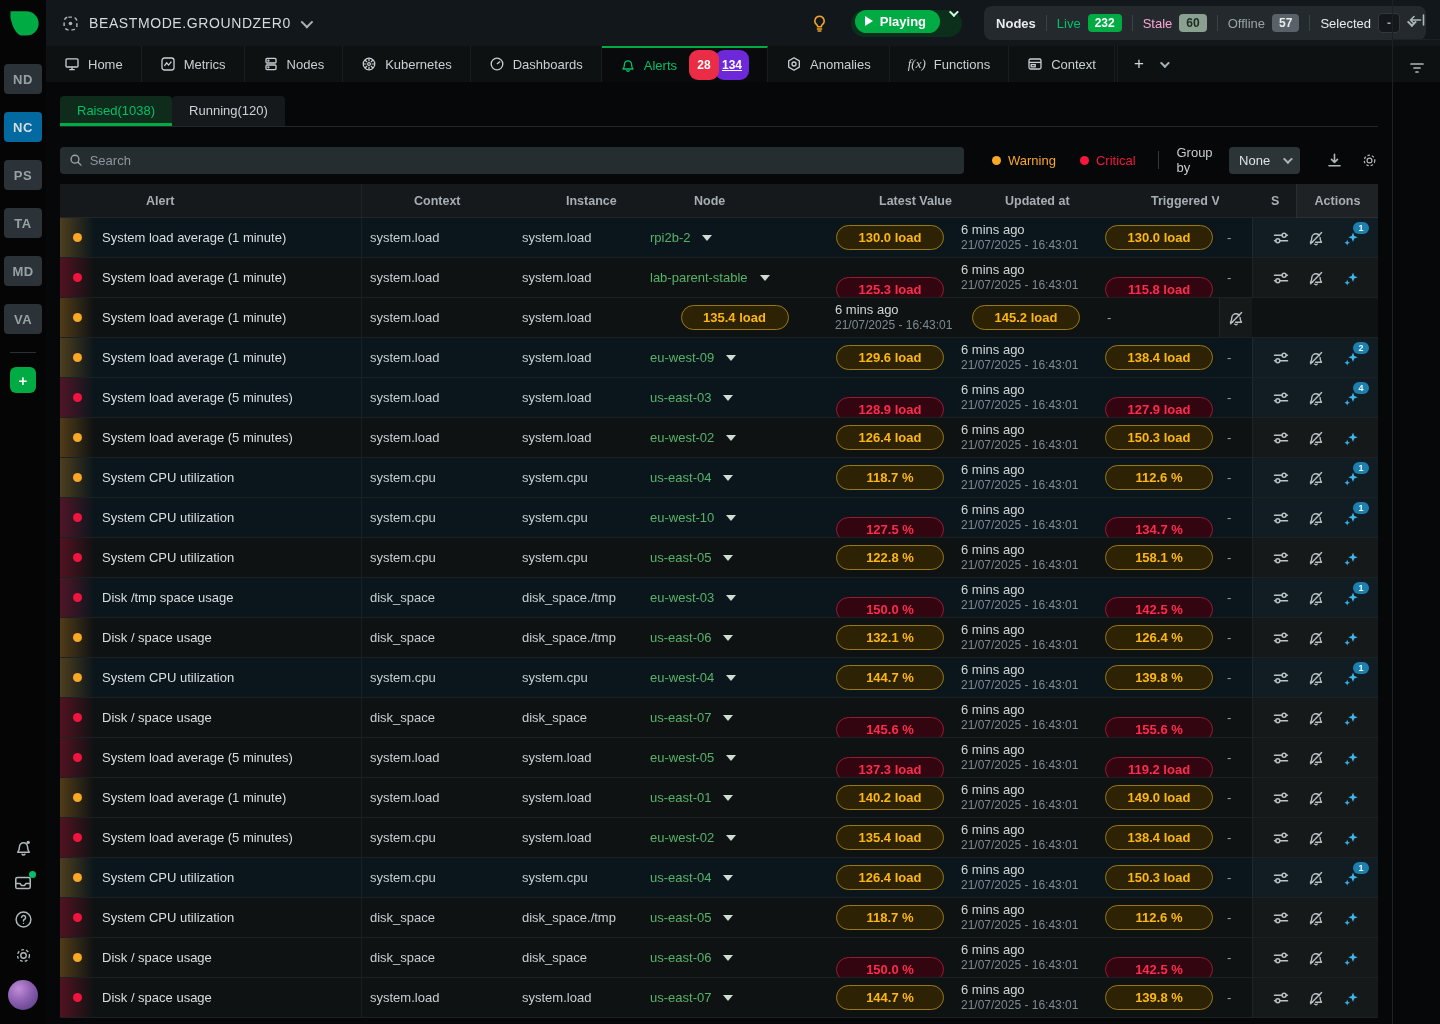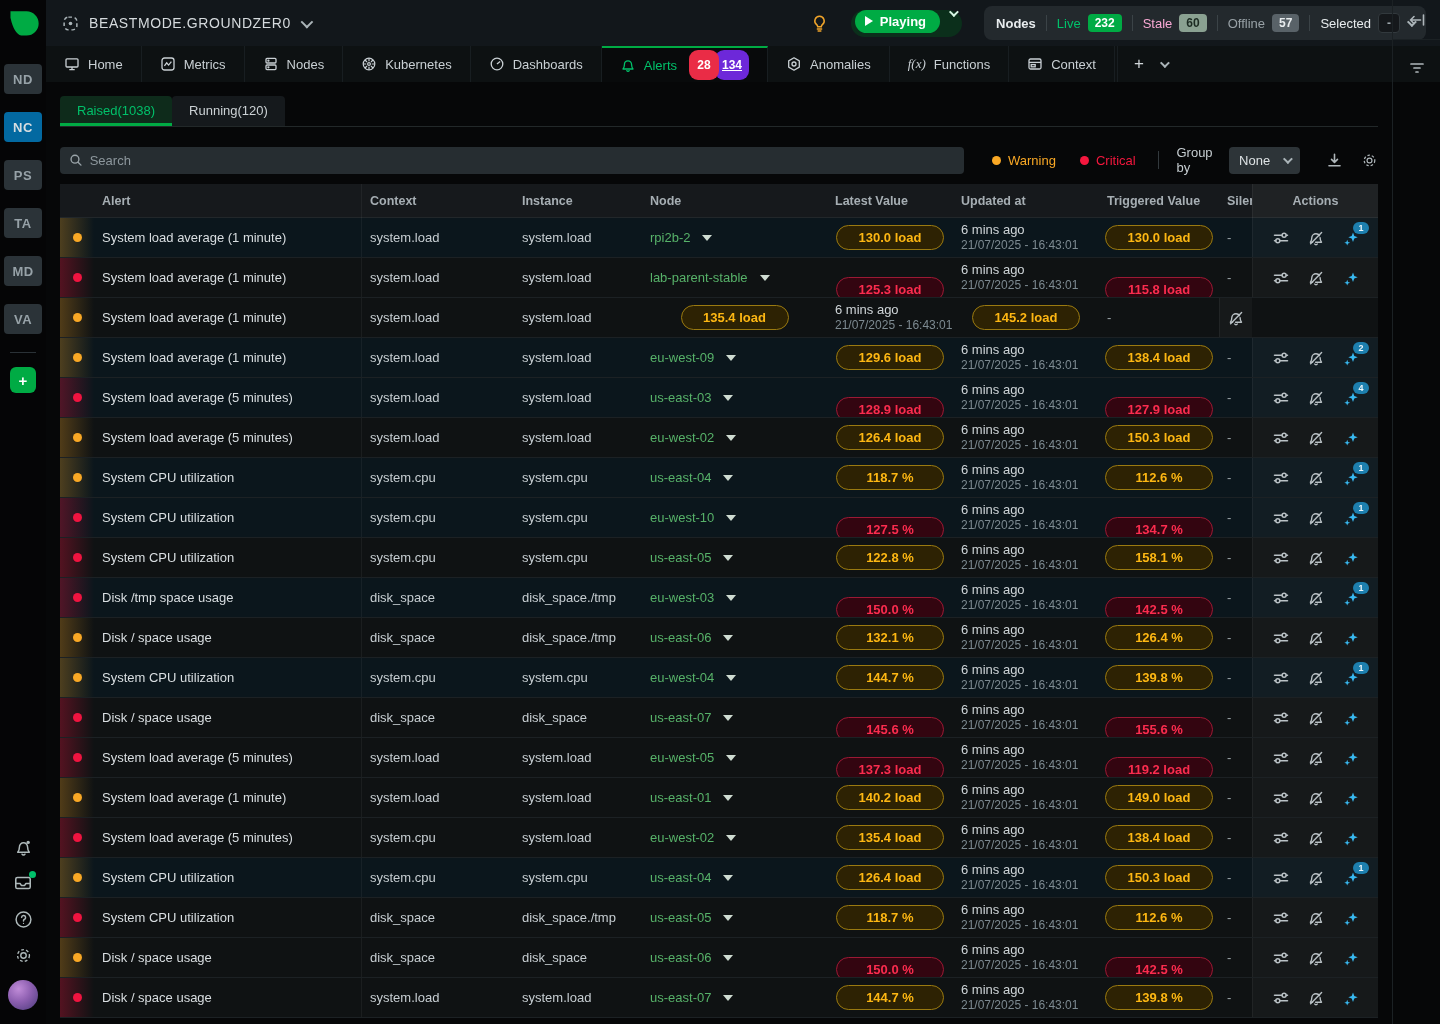--- a/index.html
+++ b/index.html
@@ -86,21 +86,21 @@
   .v-div { width:1px; height:18px; background:#32393d; margin:0 18px 0 22px; }
   .groupby-lbl { color:#c6cdd1; }
   .select { margin-left:10px; background:#2d3438; border-radius:4px; height:27px; width:84px; display:flex; align-items:center; justify-content:space-between; padding:0 10px; color:#dde2e4; cursor:pointer; }
   .ctl-icons { display:flex; align-items:center; gap:18px; margin-left:26px; }
   .ctl-icons svg { cursor:pointer; }
 
   
   .table { margin-top:9px; width:1318px; }
   .tgrid { display:grid; grid-template-columns:34px 268px 152px 128px 185px 126px 146px 120px 33px 126px; align-items:center; }
   .thead { height:34px; background:#16191c; color:#a6aeb3; font-weight:bold; font-size:12.5px; border-bottom:1px solid #22272a; }
-  .th { padding:0 8px; white-space:nowrap; overflow:hidden; }
+  .th { padding:0 8px; white-space:nowrap; overflow:hidden;margin-left:44px; }
   .th.actions-col { height:34px; display:flex; align-items:center; justify-content:center; }
   .row { height:40px; background:#0f1213; border-bottom:1px solid #1c2124; cursor:pointer; }
   .row.hl { background:#0b161c; }
   .cell { padding:0 8px; white-space:nowrap; overflow:hidden; height:100%; display:flex; align-items:center; }
   .sevcell { justify-content:center; padding:0; }
   .row.warning .sevcell { background:linear-gradient(90deg,rgba(249,168,37,.28),rgba(249,168,37,0)); }
   .row.critical .sevcell { background:linear-gradient(90deg,rgba(240,20,64,.30),rgba(240,20,64,0)); }
   .dot { width:9px; height:9px; border-radius:50%; }
   .row.warning .dot { background:#f9a825; }
   .row.critical .dot { background:#f01440; }

